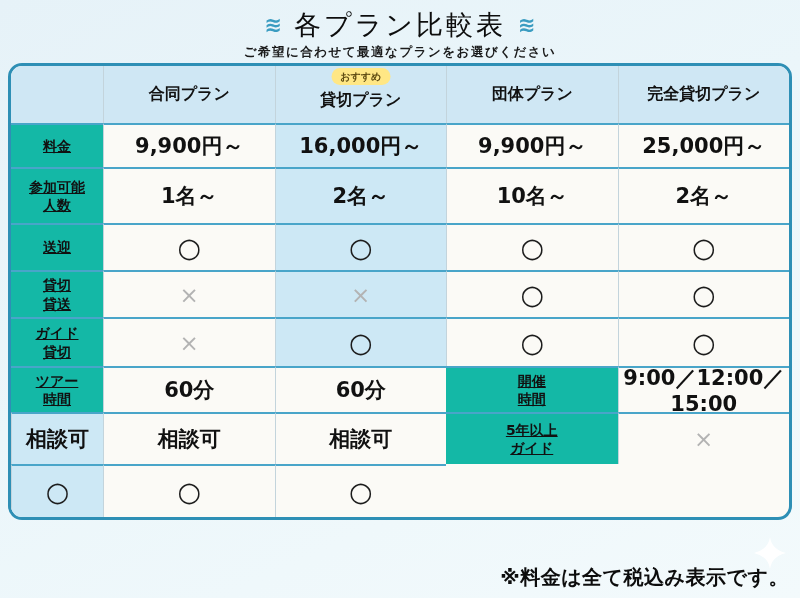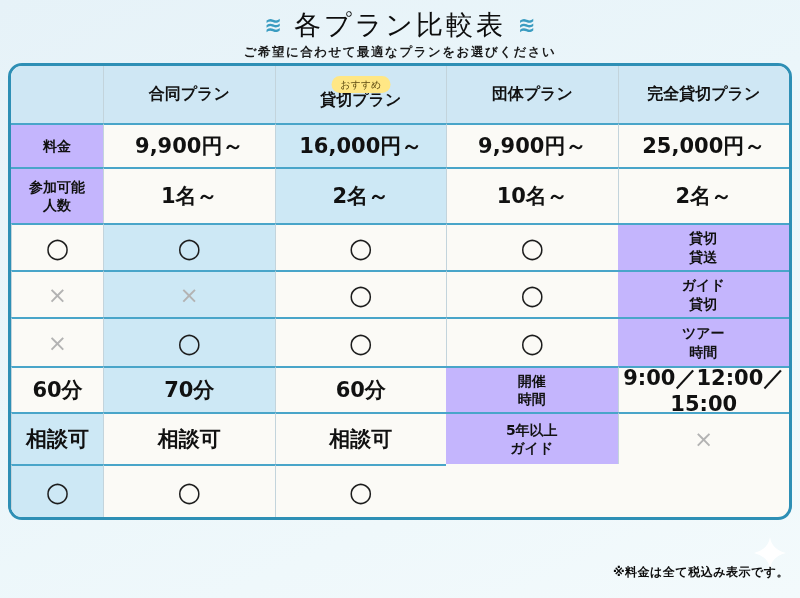--- a/index.html
+++ b/index.html
@@ -21,33 +21,33 @@
     border:3px solid #2e8fb5; border-radius:14px; overflow:hidden;
     background:#fbfaf6;
     display:grid;
     grid-template-columns:92px 1fr 1fr 1fr 1fr;
     grid-template-rows:57px 44px 56px 47px 47px 49px 46px 52px 53px;
   }
   .cell { display:flex; align-items:center; justify-content:center; text-align:center; }
   .vd { border-left:1px solid #c3d4dc; }
   .hd { border-top:2px solid #49a5c9; }
   .head { background:#cfe7f4; font-size:16px; font-weight:700; }
-  .label { background:#c4b5fd; font-size:14px; font-weight:700; white-space:pre-line; line-height:1.3; }
+  .label { background:#14b8a6; font-size:14px; font-weight:700; white-space:pre-line; line-height:1.3;text-decoration:underline; }
   .val { background:#fbfaf6; font-size:21px; font-weight:700; }
   .hl { background:#cde8f5; }
   .o-mark { font-size:27px; font-weight:400; color:#1c1c1c; }
   .x-mark { font-size:23px; font-weight:400; color:#b3b3b3; }
   .recommended { position:relative; flex-direction:column; }
   .recommended .plan-name { margin-top:12px; }
   .badge {
-    position:absolute; top:10px; left:50%; transform:translateX(-50%);
-    background:#ffe785; color:#5f4c12; font-size:10px; font-weight:400;
+    position:absolute; top:2px; left:50%; transform:translateX(-50%);
+    background:#ffe785; color:#5f4c12; font-size:10px; font-weight:700;
     padding:1.5px 9px; border-radius:9px; white-space:nowrap;
   }
-  .footnote { position:absolute; top:564px; right:11px; font-size:12px; font-weight:700; color:#0d0d0d; letter-spacing:0.5px; }
+  .footnote { position:absolute; top:564px; right:11px; font-size:20px; font-weight:700; color:#0d0d0d; letter-spacing:0.5px; }
   .sparkle { position:absolute; left:753px; top:536px; width:34px; height:34px; }
 </style>
 </head>
 <body>
 
 <div class="page-header">
   <div class="title-row">
     <span class="wave">≋</span>
     <span class="title">各プラン比較表</span>
     <span class="wave">≋</span>
@@ -78,20 +78,21 @@
   <div class="cell val vd hd">9,900円～</div>
   <div class="cell val vd hd">25,000円～</div>
 
   <div class="cell label hd">参加可能
 人数</div>
   <div class="cell val vd hd">1名～</div>
   <div class="cell val vd hd hl">2名～</div>
   <div class="cell val vd hd">10名～</div>
   <div class="cell val vd hd">2名～</div>
 
+  <div class="cell label hd">送迎</div>
   <div class="cell val vd hd o-mark">○</div>
   <div class="cell val vd hd hl o-mark">○</div>
   <div class="cell val vd hd o-mark">○</div>
   <div class="cell val vd hd o-mark">○</div>
 
   <div class="cell label hd">貸切
 貸送</div>
   <div class="cell val vd hd x-mark">×</div>
   <div class="cell val vd hd hl x-mark">×</div>
   <div class="cell val vd hd o-mark">○</div>
@@ -100,21 +101,20 @@
   <div class="cell label hd">ガイド
 貸切</div>
   <div class="cell val vd hd x-mark">×</div>
   <div class="cell val vd hd hl o-mark">○</div>
   <div class="cell val vd hd o-mark">○</div>
   <div class="cell val vd hd o-mark">○</div>
 
   <div class="cell label hd">ツアー
 時間</div>
   <div class="cell val vd hd">60分</div>
-  <div class="cell val vd hd hl">70分</div>
   <div class="cell val vd hd">60分</div>
 
   <div class="cell label hd">開催
 時間</div>
   <div class="cell val vd hd">9:00／12:00／15:00</div>
   <div class="cell val vd hd hl">相談可</div>
   <div class="cell val vd hd">相談可</div>
   <div class="cell val vd hd">相談可</div>
 
   <div class="cell label hd">5年以上

